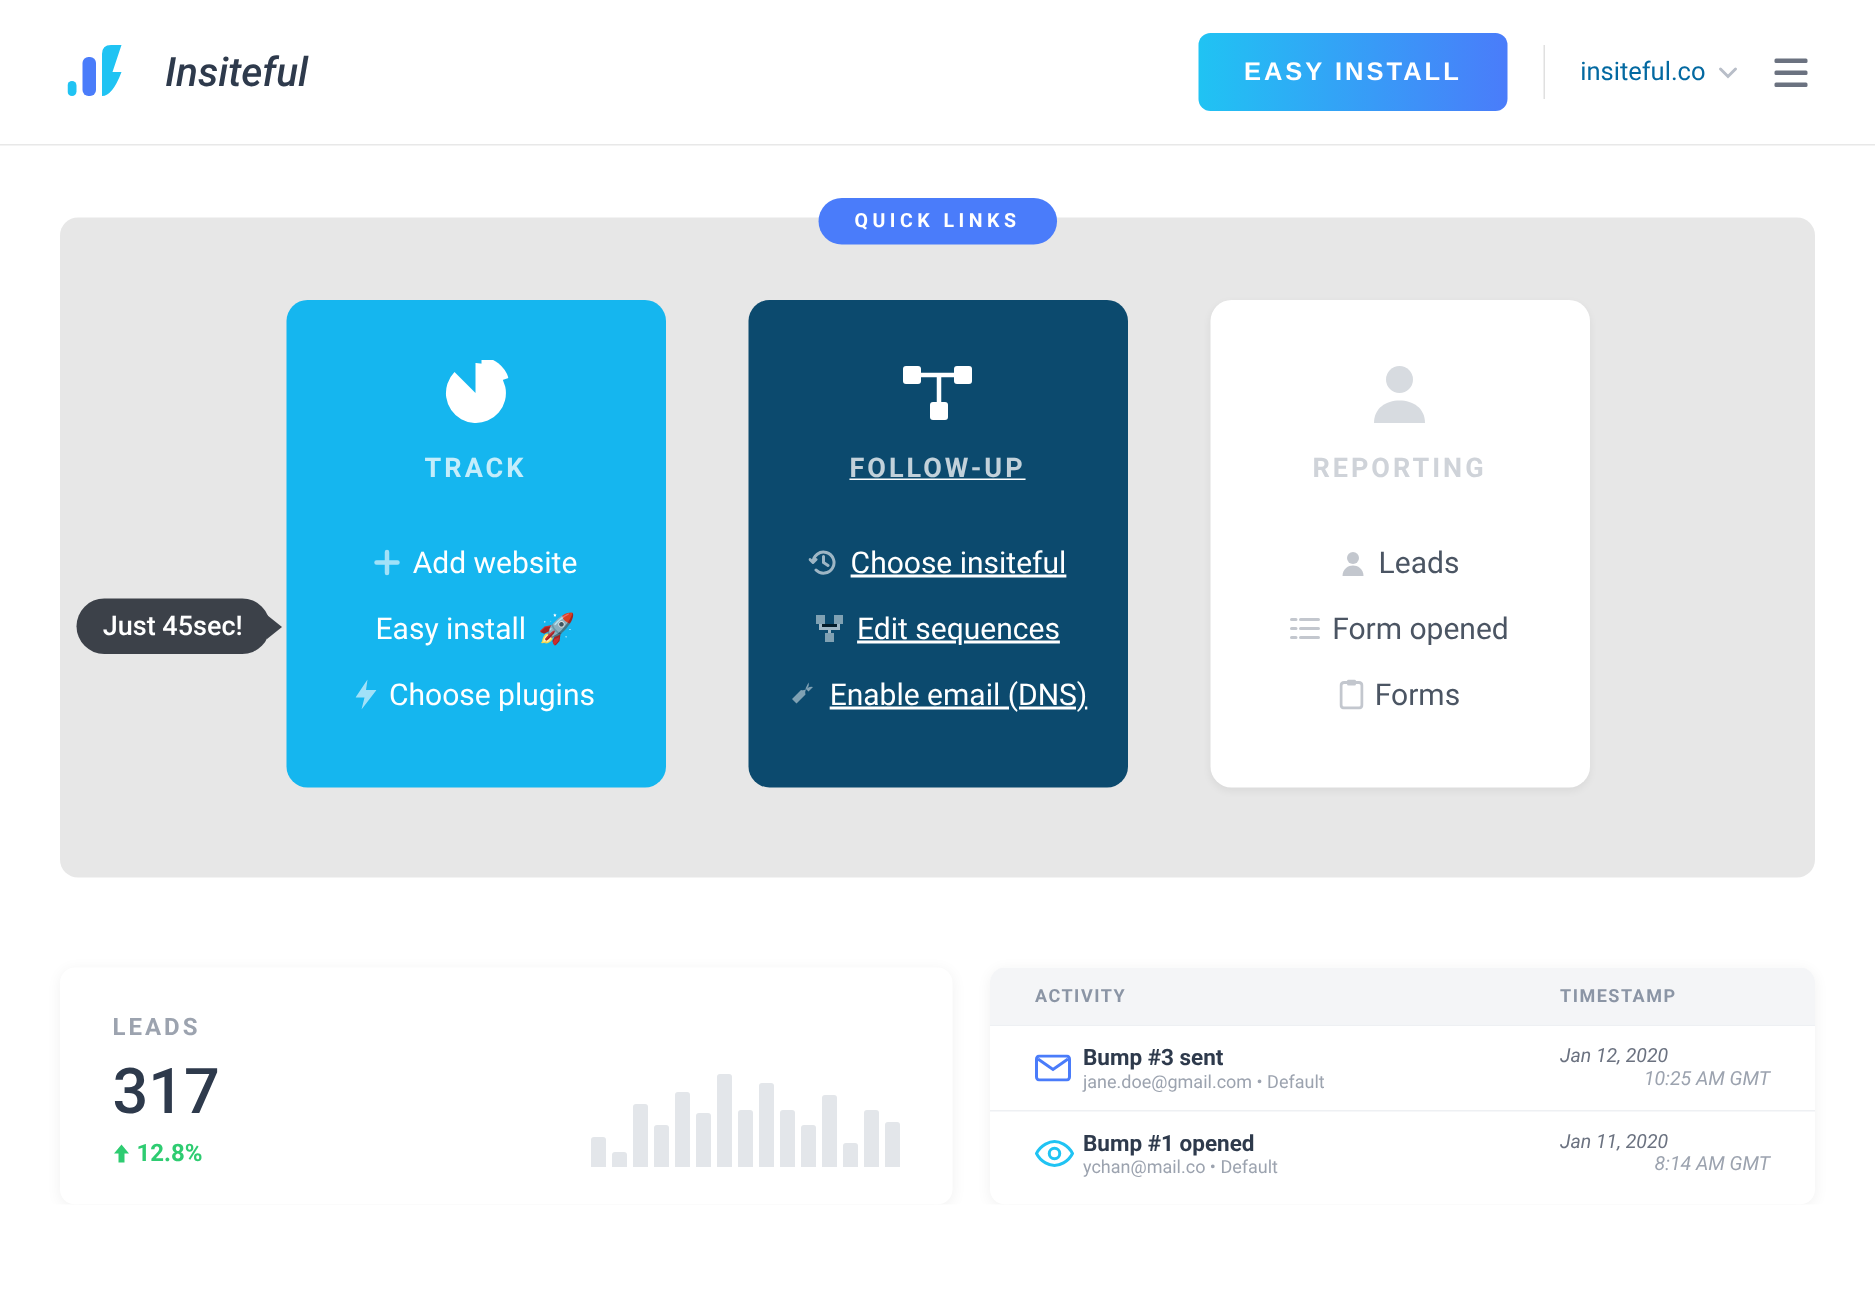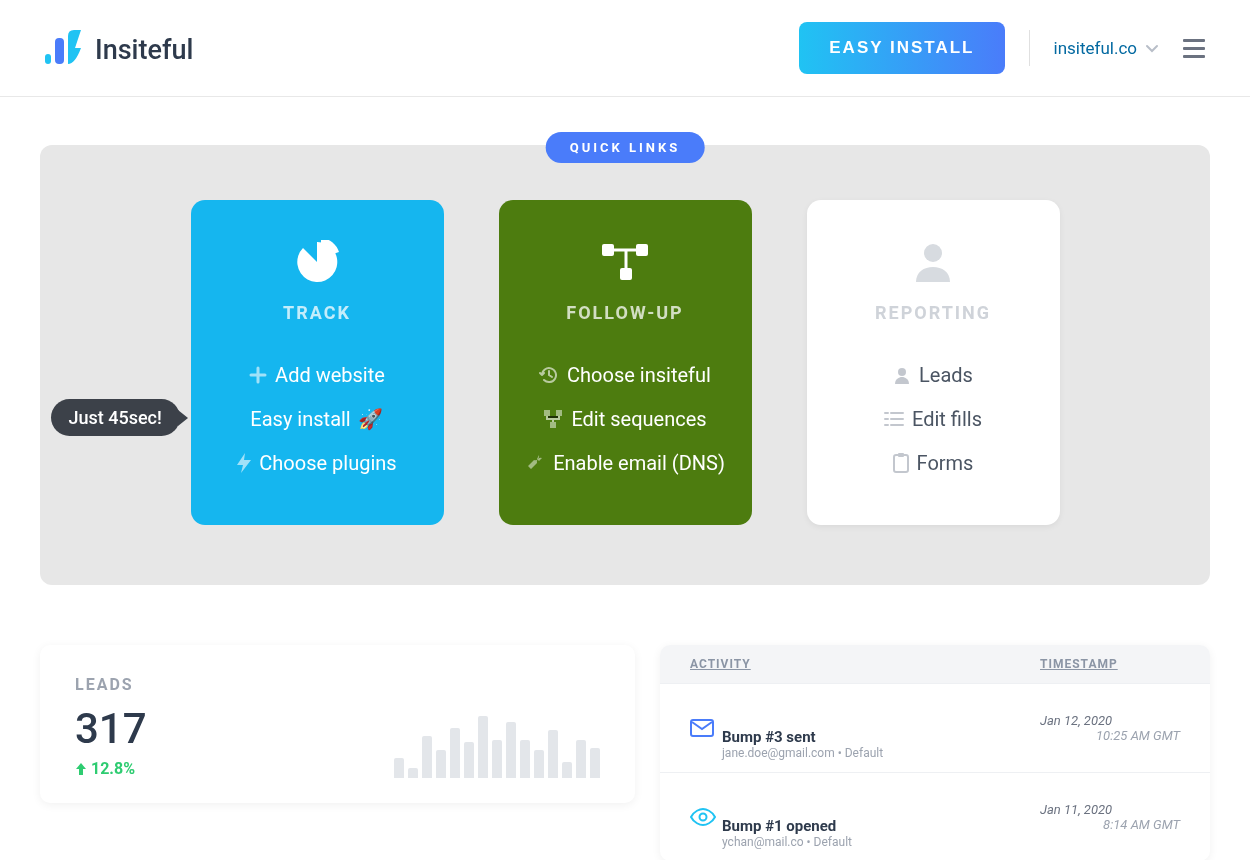--- a/index.html
+++ b/index.html
@@ -1,31 +1,31 @@
 <!DOCTYPE html>
 <html><head>
 <meta charset="utf-8">
 <style>
 * { box-sizing: border-box; margin: 0; padding: 0; }
 body { font-family: -apple-system, BlinkMacSystemFont, 'Segoe UI', Roboto, sans-serif; background: #fff; color: #2e3a4c; width: 1250px; }
 .header { display: flex; align-items: center; justify-content: space-between; padding: 22px 45px; border-bottom: 1px solid #e8e8e8; }
-.logo { display: flex; align-items: flex-end; gap: 6px; }
+.logo { display: flex; align-items: center; gap: 21px; font-style: italic; }
 .logo-text { font-size: 27px; font-weight: 500; color: #2e3a4c; }
 .header-right { display: flex; align-items: center; gap: 24px; }
 .easy-install-btn { background: linear-gradient(90deg, #20c3f3, #4a7cfa); color: #fff; font-weight: 700; letter-spacing: 2px; font-size: 17px; padding: 16px 30px; border: none; border-radius: 8px; cursor: pointer; }
 .vdiv { width: 1px; height: 36px; background: #e0e0e0; }
 .domain-selector { display: flex; align-items: center; gap: 8px; color: #0369a1; font-size: 17px; cursor: pointer; }
 .hamburger { display: flex; flex-direction: column; gap: 5px; cursor: pointer; }
 .hamburger span { width: 22px; height: 3px; background: #6b7280; border-radius: 1px; }
 .container { padding: 0 40px; }
 .quick-links-badge { display: inline-block; background: #4a7cfa; color: #fff; font-weight: 700; letter-spacing: 3px; font-size: 13px; padding: 8px 24px; border-radius: 18px; position: relative; left: 50%; transform: translateX(-50%); z-index: 2; }
 .quick-links-panel { background: #e7e7e7; border-radius: 12px; padding: 55px 40px 60px; margin-top: -18px; display: flex; justify-content: center; gap: 55px; }
 .ql-card { width: 253px; border-radius: 14px; padding: 36px 20px 40px; text-align: center; }
 .ql-card.track { background: #15b6ef; color: #fff; }
-.ql-card.follow { background: #4d7c0f; color: #fff; }
+.ql-card.follow { background: #0c4a6e; color: #fff; text-decoration: underline; }
 .ql-card.report { background: #fff; color: #4b5563; box-shadow: 0 2px 6px rgba(0,0,0,0.06); }
 .ql-icon { height: 52px; display: flex; align-items: center; justify-content: center; margin-bottom: 14px; }
 .ql-title { font-weight: 700; letter-spacing: 2px; font-size: 18px; margin-bottom: 30px; }
 .ql-card.track .ql-title { color: rgba(255,255,255,0.75); }
 .ql-card.follow .ql-title { color: rgba(255,255,255,0.75); }
 .ql-card.report .ql-title { color: #cfd3d9; }
 .ql-link { display: flex; align-items: center; justify-content: center; gap: 8px; font-size: 20px; padding: 10px 0; cursor: pointer; }
 .ql-card.report .ql-link { color: #4b5563; }
 .ql-link-icon { opacity: 0.6; display: inline-flex; }
 .easy-install-row { position: relative; }
@@ -34,26 +34,26 @@
 .bottom-row { display: flex; gap: 25px; margin-top: 60px; padding-bottom: 0; }
 .leads-card { flex: 0 0 595px; background: #fff; border-radius: 10px; box-shadow: 0 2px 10px rgba(0,0,0,0.06); padding: 30px 35px 25px; position: relative; height: 158px; }
 .leads-label { color: #9ca3af; font-weight: 700; letter-spacing: 2px; font-size: 16px; margin-bottom: 10px; }
 .leads-value { font-size: 42px; font-weight: 500; color: #2e3a4c; margin-bottom: 6px; }
 .leads-change { color: #2ecc71; font-weight: 700; font-size: 16px; display: flex; align-items: center; gap: 4px; }
 .sparkline { position: absolute; right: 35px; bottom: 25px; display: flex; align-items: flex-end; gap: 4px; }
 .sparkline span { width: 10px; background: #e3e6ea; border-radius: 2px 2px 0 0; }
 .activity-card { flex: 1; border-radius: 10px; overflow: hidden; box-shadow: 0 2px 10px rgba(0,0,0,0.06); background:#fff; }
 .activity-header { background: linear-gradient(90deg, #20c3f3, #4a7cfa); color: #fff; padding: 20px 30px; display: flex; align-items: center; gap: 18px; }
 .activity-title { font-size: 24px; font-weight: 700; }
-.activity-thead { display: flex; background: #f4f5f7; padding: 12px 30px; color: #8b95a5; font-weight: 700; font-size: 12px; letter-spacing: 1px; text-decoration: underline; }
+.activity-thead { display: flex; background: #f4f5f7; padding: 12px 30px; color: #8b95a5; font-weight: 700; font-size: 12px; letter-spacing: 1px; }
 .activity-thead .col-activity { flex: 1; }
 .activity-thead .col-ts { width: 140px; }
 .activity-row { display: flex; align-items: center; padding: 12px 30px; border-top: 1px solid #eef0f3; }
 .activity-row .row-icon { width: 32px; display: flex; }
-.activity-row .row-body { flex: 1; margin-top: 32px; }
+.activity-row .row-body { flex: 1; }
 .row-title { font-weight: 700; font-size: 15px; color: #2e3a4c; }
 .row-sub { font-size: 12px; color: #9ca3af; }
 .row-ts { width: 140px; font-size: 13px; color: #6b7280; font-style: italic; }
 .row-ts .ts-time { color: #9ca3af; text-align: right; }
 </style>
 </head>
 <body>
 
 <div class="header">
   <div class="logo">
@@ -172,21 +172,21 @@
               </svg>
             </span>
           <span>Leads</span>
         </div>
         <div class="ql-link">
           <span class="ql-link-icon">
               <svg width="20" height="18" viewBox="0 0 20 18">
                 <path d="M1 3h3M1 9h3M1 15h3M7 3h12M7 9h12M7 15h12" stroke="#9ca3af" stroke-width="2" stroke-linecap="round"></path>
               </svg>
             </span>
-          <span>Edit fills</span>
+          <span>Form opened</span>
         </div>
         <div class="ql-link">
           <span class="ql-link-icon">
               <svg width="16" height="20" viewBox="0 0 16 20">
                 <rect x="1" y="2" width="14" height="17" rx="2" stroke="#9ca3af" stroke-width="2" fill="none"></rect>
                 <rect x="5" y="0" width="6" height="4" rx="1" fill="#9ca3af"></rect>
               </svg>
             </span>
           <span>Forms</span>
         </div>

